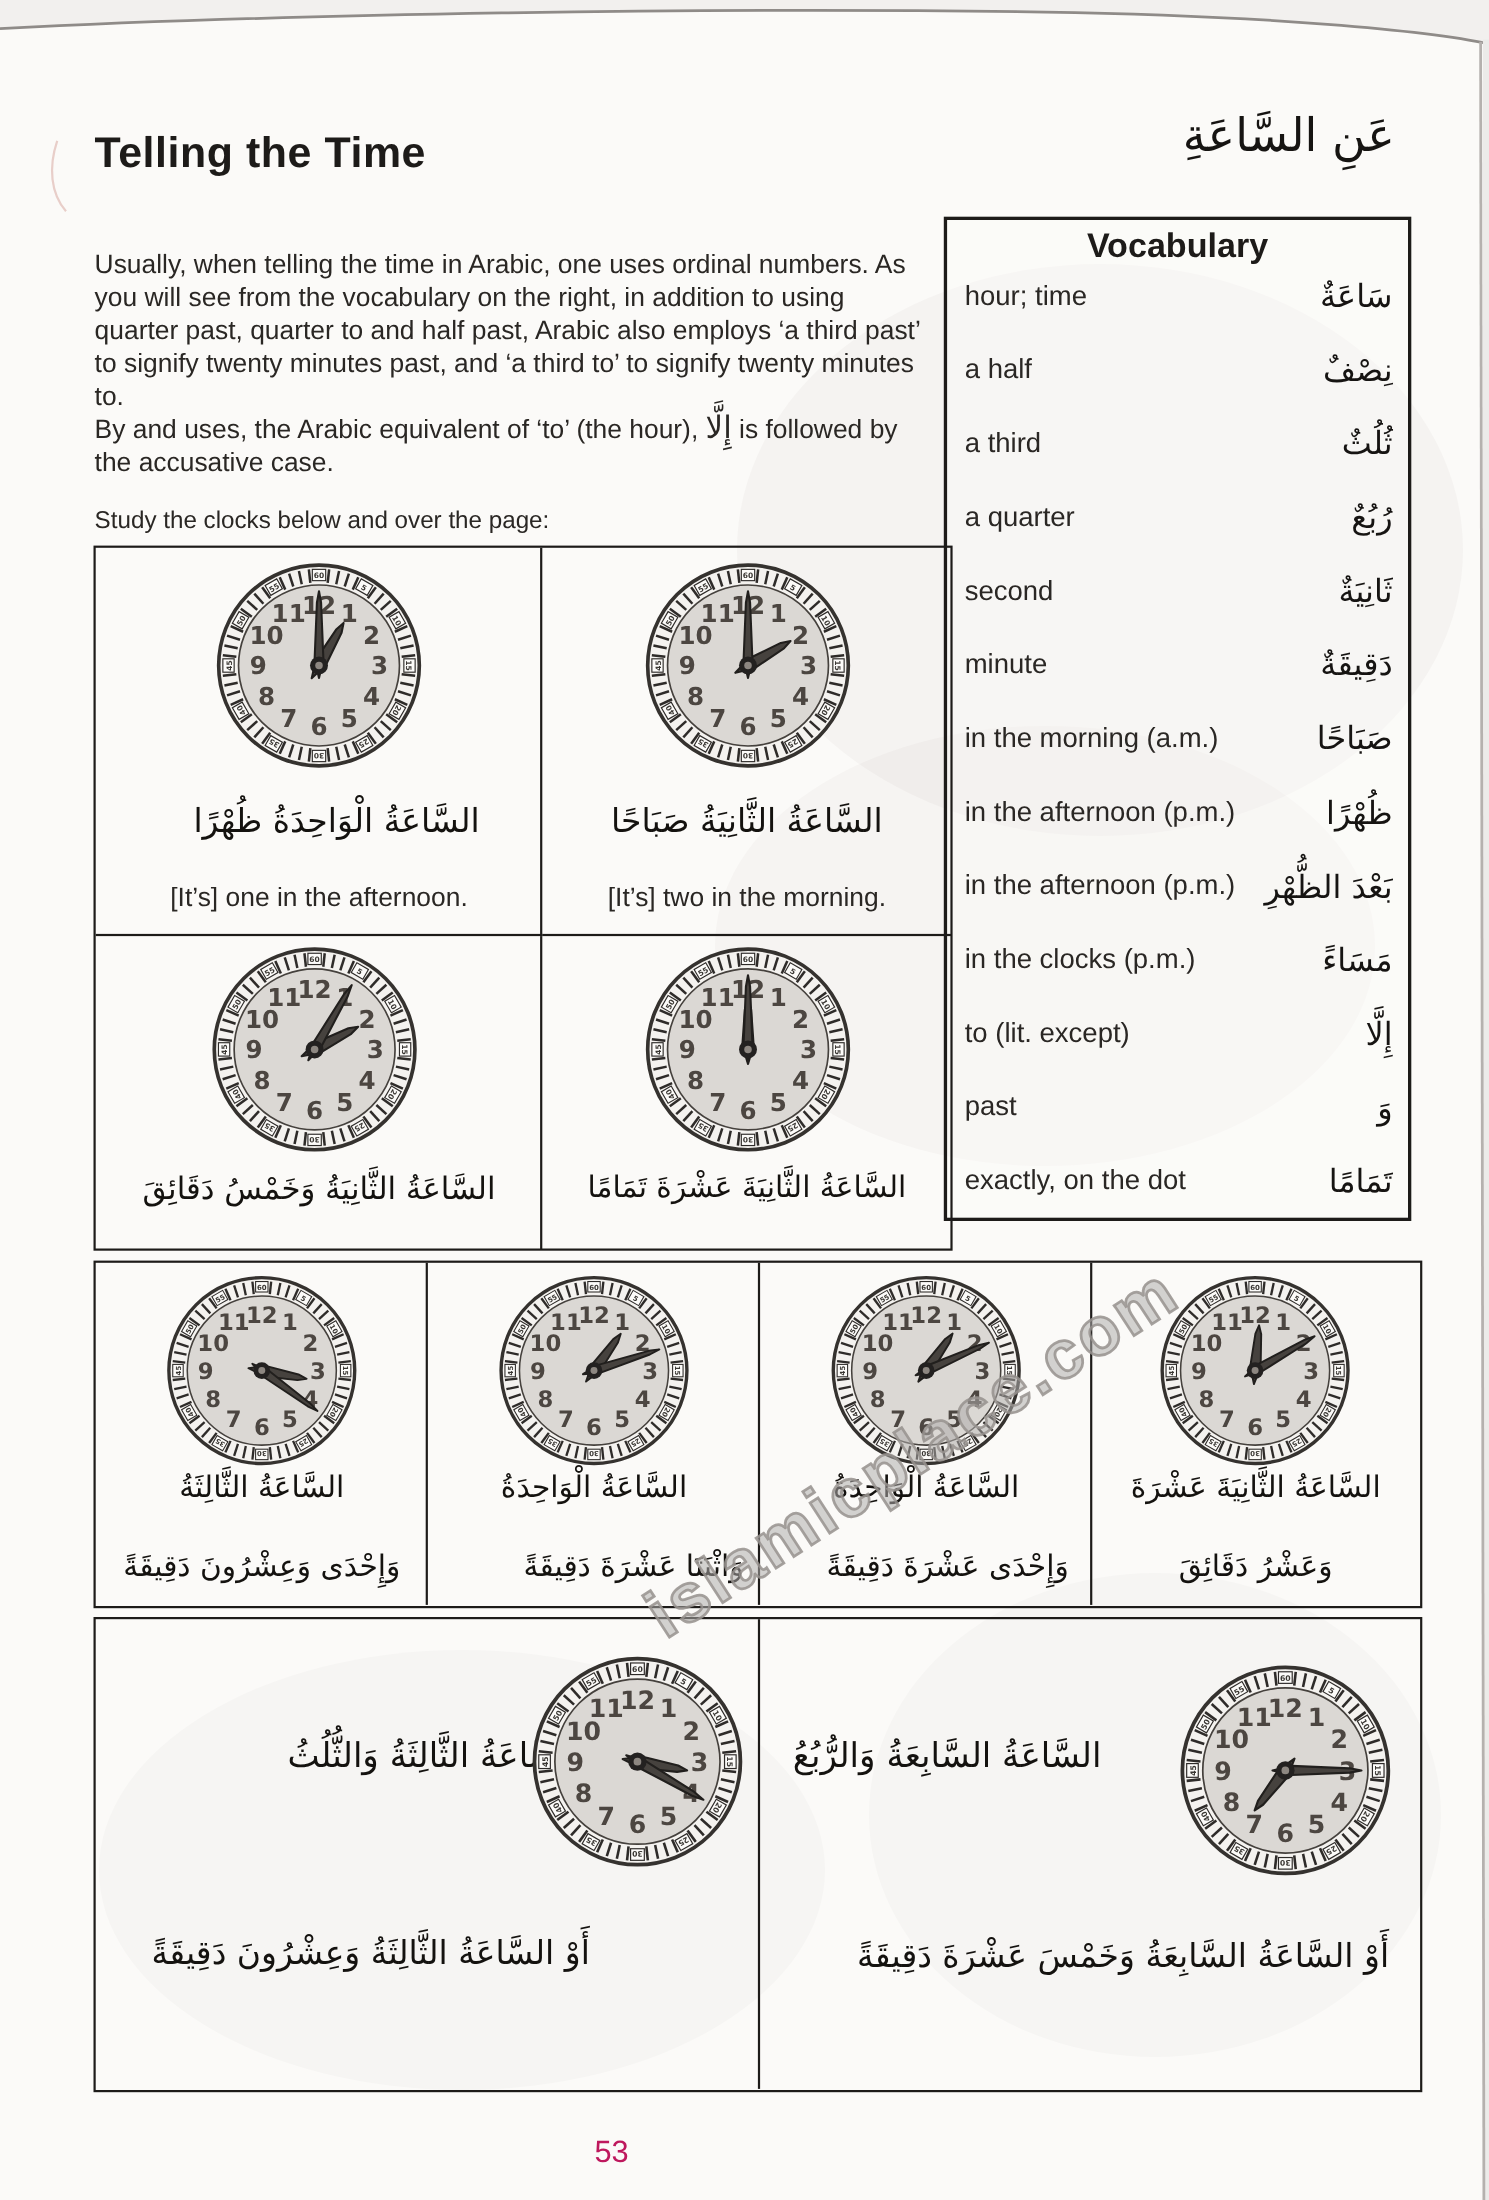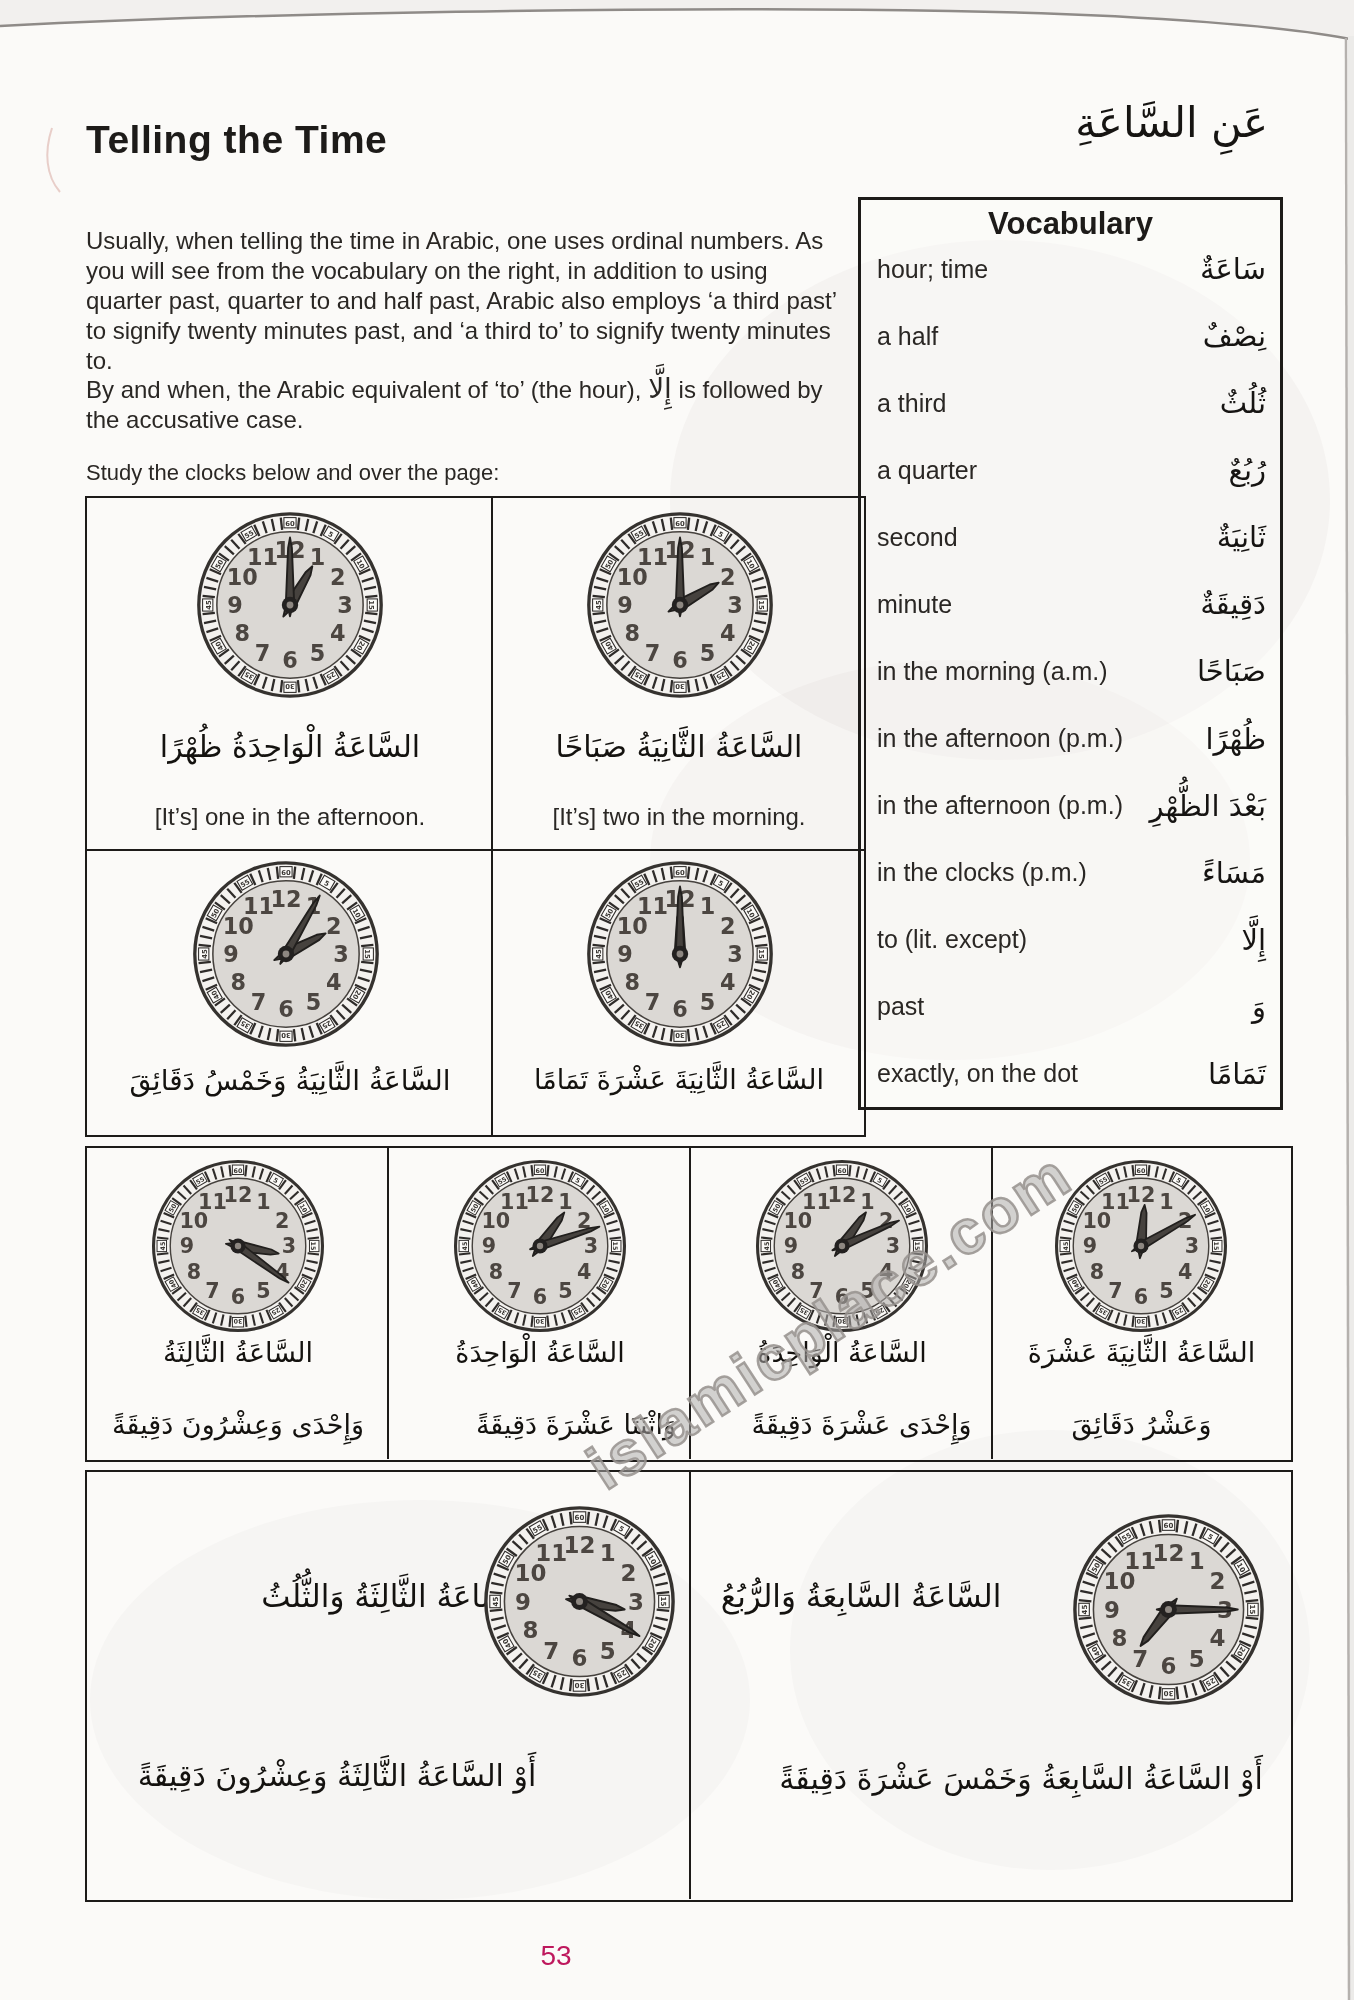--- a/index.html
+++ b/index.html
@@ -103,21 +103,21 @@
     <ellipse cx="1000" cy="500" rx="330" ry="260" fill="#857f78" opacity="0.05"></ellipse>
     <ellipse cx="950" cy="860" rx="300" ry="200" fill="#857f78" opacity="0.045"></ellipse>
     <ellipse cx="420" cy="1700" rx="330" ry="200" fill="#857f78" opacity="0.04"></ellipse>
     <ellipse cx="1050" cy="1650" rx="260" ry="220" fill="#857f78" opacity="0.04"></ellipse>
   </svg>
 
   <div class="title">Telling the Time</div>
   <div class="title-ar">عَنِ السَّاعَةِ</div>
 
   <div class="para p1">Usually, when telling the time in Arabic, one uses ordinal numbers. As you will see from the vocabulary on the right, in addition to using quarter past, quarter to and half past, Arabic also employs ‘a third past’ to signify twenty minutes past, and ‘a third to’ to signify twenty minutes to.</div>
-  <div class="para p2"><span>By and when, the Arabic equivalent of ‘to’ (the hour), </span><span class="inline-ar">إِلَّا</span><span> is followed by the accusative case.</span></div>
+  <div class="para p2"><span>By and uses, the Arabic equivalent of ‘to’ (the hour), </span><span class="inline-ar">إِلَّا</span><span> is followed by the accusative case.</span></div>
   <div class="para p3">Study the clocks below and over the page:</div>
 
   <div class="vocab">
     <div class="vocab-header">Vocabulary</div>
     <div class="vocab-rows" id="vocab-rows">
         <div class="vrow">
           <span class="ven">hour; time</span>
           <span class="var" dir="rtl">سَاعَةٌ</span>
         </div>
         <div class="vrow">
@@ -286,21 +286,21 @@
           <text x="71.0" y="49.8" dy="0.36em" text-anchor="middle" font-size="23.5" font-weight="bold" fill="#4c4641" font-family="DejaVu Sans, sans-serif">11</text>
           <g transform="rotate(30 100 100)">
             <polygon points="100,114 94.6,96 97,62 100,53 103,62 105.4,96" fill="#46423e" stroke="#211f1d" stroke-width="2" stroke-linejoin="round"></polygon>
           </g>
           <g transform="rotate(0 100 100)">
             <polygon points="100,112 95.8,94 98,40 100,29 102,40 104.2,94" fill="#46423e" stroke="#211f1d" stroke-width="2" stroke-linejoin="round"></polygon>
           </g>
           <circle cx="100" cy="100" r="8.6" fill="#232120"></circle>
           <circle cx="100" cy="100" r="3.6" fill="#8d8781"></circle>
         </svg>
-      <div class="cap-ar" style="left:0;top:230px;width:406px;font-size:30px;">السَّاعَةُ الْوَاحِدَةُ ظُهْرًا</div>
+      <div class="cap-ar" style="left:0;top:230px;width:406px;font-size:30px;padding-left:16px;">السَّاعَةُ الْوَاحِدَةُ ظُهْرًا</div>
       <div class="cap-en" style="left:0;top:305px;width:406px;">[It’s] one  in the afternoon.</div>
     </div>
     <div class="cell bB" style="left:406px;top:0;width:372px;height:353px;">
       <svg class="clock" style="left:92px;top:12px;width:190px;height:190px;" viewBox="0 0 200 200">
           <circle cx="100" cy="100" r="96" fill="#f4f2ef" stroke="#35322f" stroke-width="3.5"></circle>
           <line x1="108.3" y1="20.9" x2="109.7" y2="8.0" stroke="#2e2b29" stroke-width="2.4"></line>
           <line x1="116.5" y1="22.2" x2="119.2" y2="9.5" stroke="#2e2b29" stroke-width="2.4"></line>
           <line x1="124.6" y1="24.4" x2="128.6" y2="12.0" stroke="#2e2b29" stroke-width="2.4"></line>
           <line x1="132.3" y1="27.4" x2="137.6" y2="15.5" stroke="#2e2b29" stroke-width="2.4"></line>
           <line x1="146.7" y1="35.7" x2="154.4" y2="25.2" stroke="#2e2b29" stroke-width="2.4"></line>

